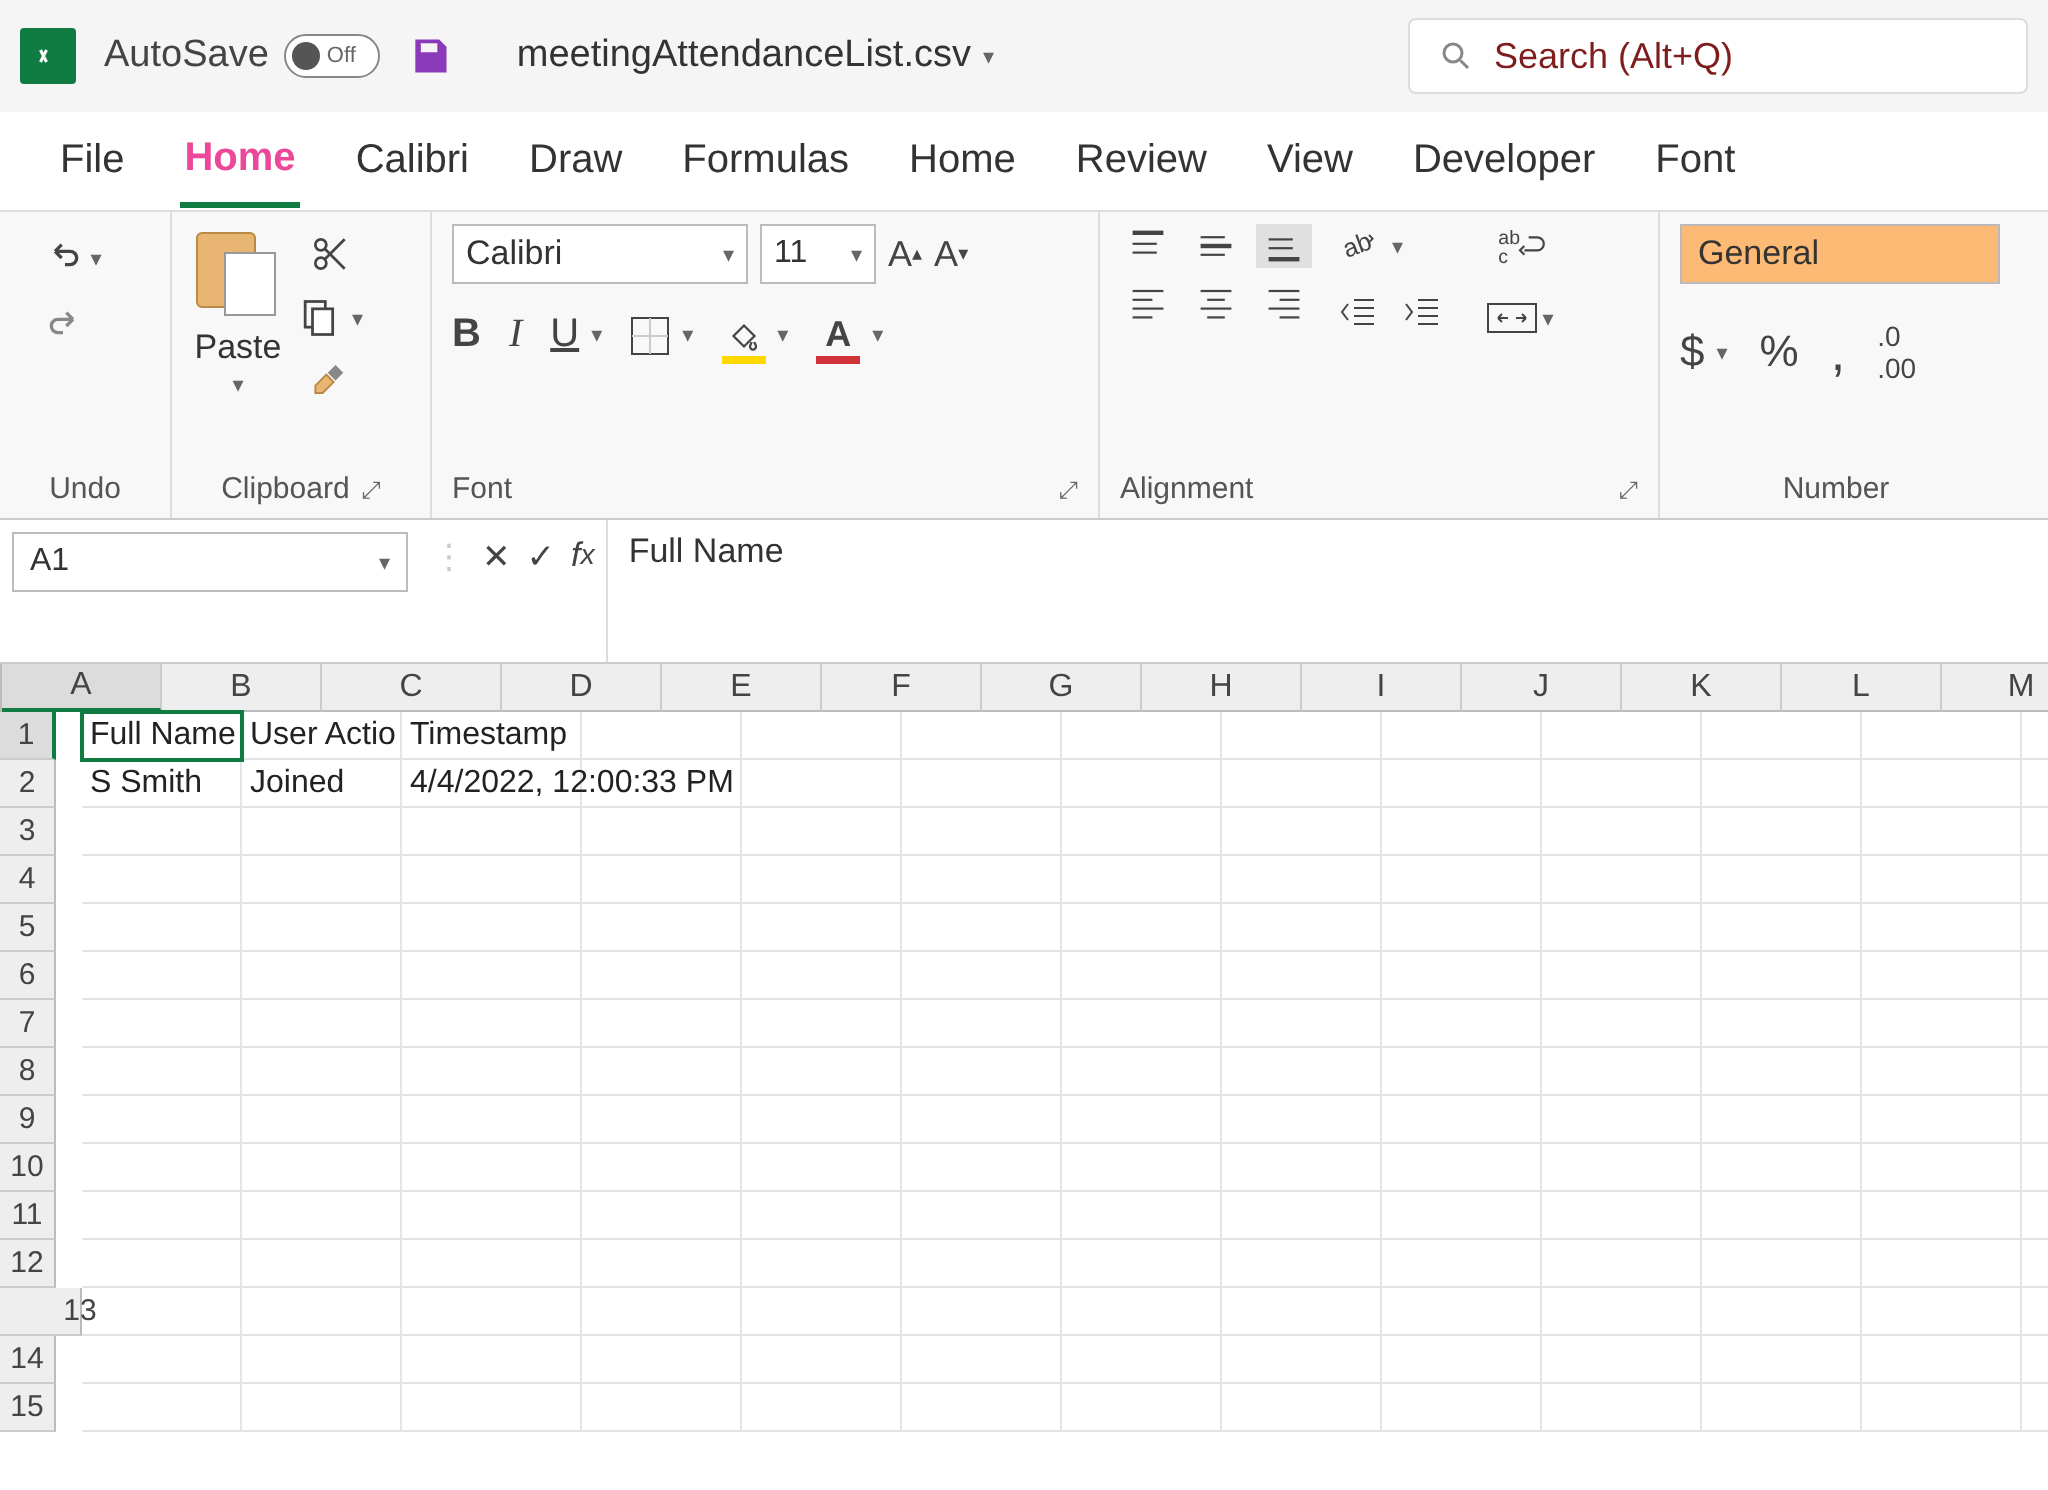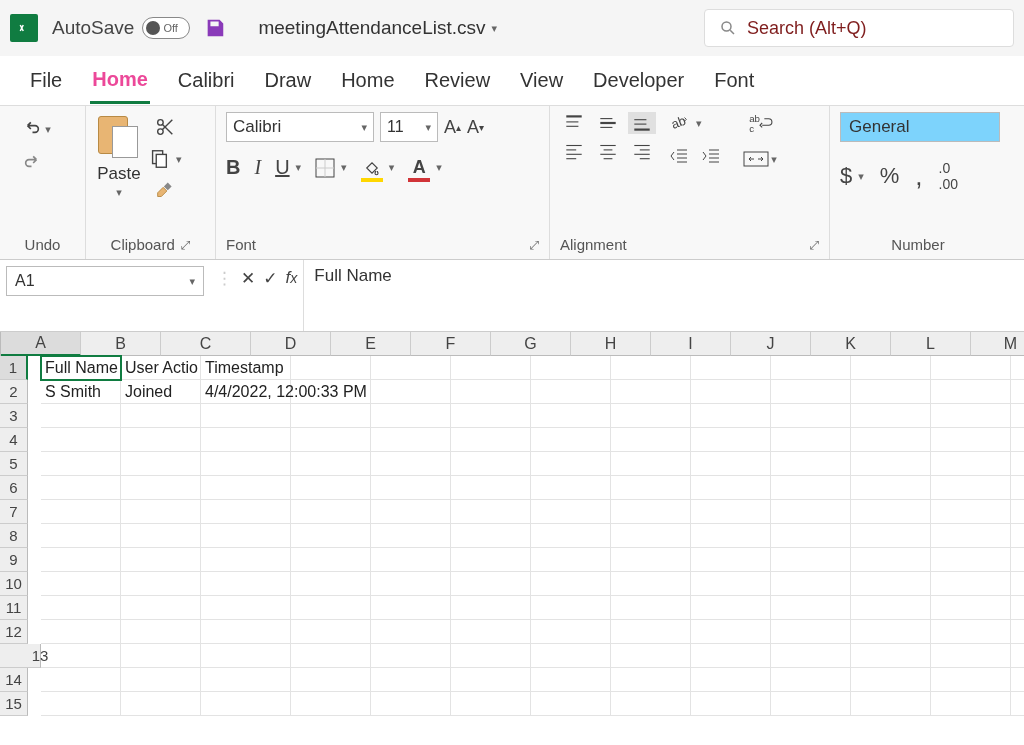--- a/index.html
+++ b/index.html
@@ -55,21 +55,21 @@
 .fill-underline { position: absolute; bottom: -3px; left: 0; width: 22px; height: 4px; background: #ffd700; }
 .fontcolor-underline { position: absolute; bottom: -3px; left: 0; width: 22px; height: 4px; background: #d13438; }
 
 
 .align-grid { display: grid; grid-template-columns: repeat(3, 28px); gap: 6px 6px; }
 .align-cell svg { width: 22px; height: 22px; }
 .wrap-icon { width: 26px; height: 22px; }
 .merge-btn { width: 36px; height: 26px; display:flex; align-items:center; gap:2px; }
 
 
-.num-format { width: 160px; height: 30px; border: 1px solid #bbb; background: #7dd3fc; display: flex; align-items: center; padding: 0 8px; font-size: 17px; }
+.num-format { width: 160px; height: 30px; border: 1px solid #bbb; background: #fdba74; display: flex; align-items: center; padding: 0 8px; font-size: 17px; }
 .num-row2 { display: flex; gap: 16px; margin-top: 14px; font-size: 22px; align-items: center; }
 
 
 .formula-bar { height: 72px; display: flex; border-bottom: 1px solid #ccc; background: #fff; }
 .name-box { width: 198px; height: 30px; border: 1px solid #bbb; margin: 6px; display: flex; align-items: center; padding: 0 8px; font-size: 16px; justify-content: space-between; background: #fff; }
 .fx-controls { display: flex; align-items: flex-start; gap: 8px; padding: 8px 6px; color: #999; }
 .fx-controls span { font-size: 17px; }
 .formula-input { flex: 1; border-left: 1px solid #ddd; padding: 6px 10px; font-size: 17px; background: #fff; }
 .corner { width: 28px; height: 24px; background: #eee; border-right: 1px solid #bbb; border-bottom: 1px solid #bbb; }
 .col-headers { display: flex; }
@@ -115,20 +115,21 @@
       </svg>
     <span>Search (Alt+Q)</span>
   </div>
 </div>
 
 <div class="tabs" id="tabs">
     <div class="tab">File</div>
     <div class="tab active">Home</div>
     <div class="tab">Calibri</div>
     <div class="tab">Draw</div>
+    <div class="tab">Formulas</div>
     <div class="tab">Home</div>
     <div class="tab">Review</div>
     <div class="tab">View</div>
     <div class="tab">Developer</div>
     <div class="tab">Font</div>
   </div>
 
 <div class="ribbon">
 
   <div class="group undo-group" style="width:86px;">

